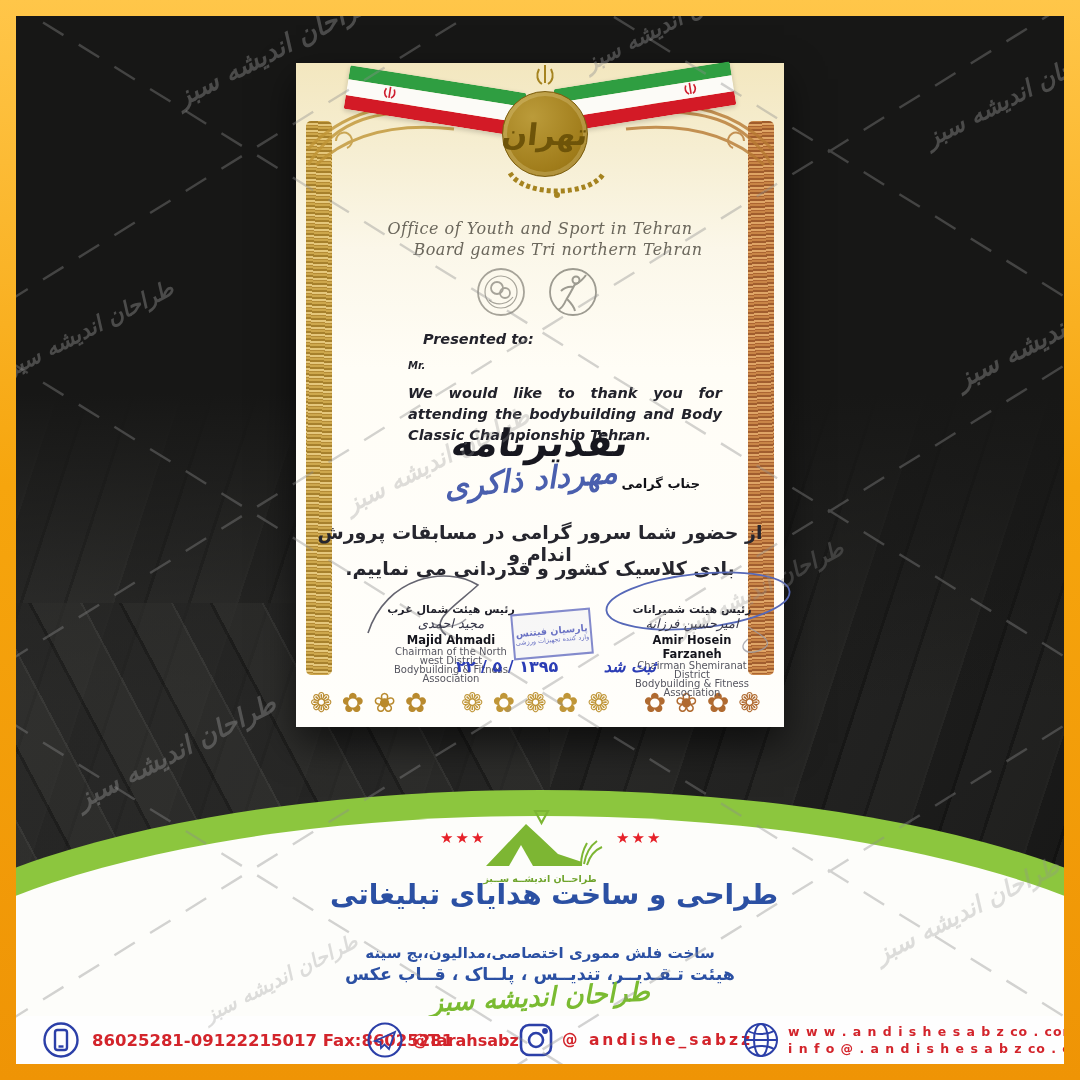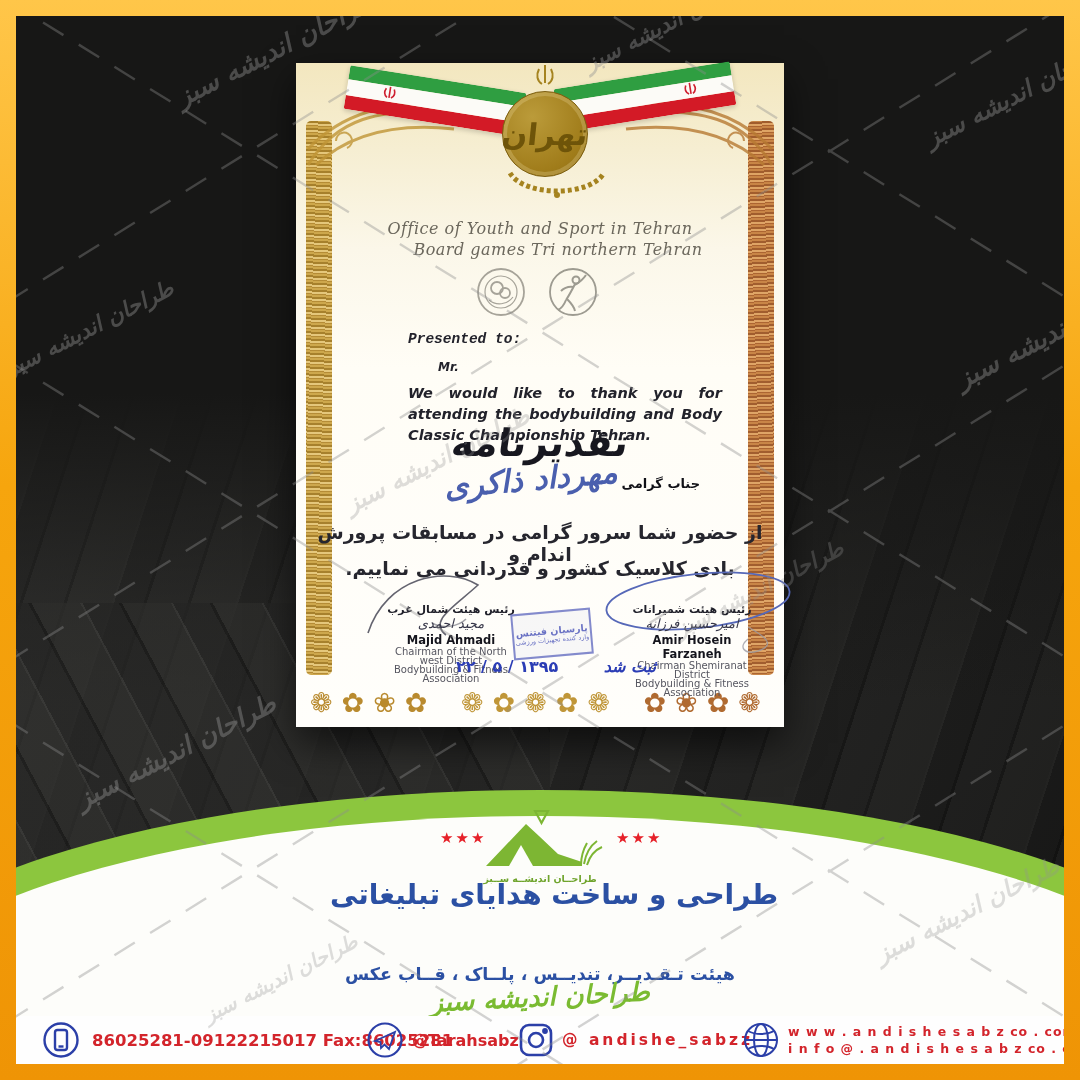--- a/index.html
+++ b/index.html
@@ -50,22 +50,22 @@
   .emblem .word{font-size:30px;font-weight:bold;color:#6e5409;transform:skewX(-6deg);direction:rtl;}
 
   .org{position:absolute;left:0;right:0;text-align:center;color:#6b675c;
     font-family:"DejaVu Serif",serif;font-style:italic;font-size:16px;letter-spacing:.5px;}
   .org1{top:156px;} .org2{top:177px;padding-left:36px;}
 
   .seal{position:absolute;width:50px;height:50px;opacity:.85;}
   .seal1{left:180px;top:204px;} .seal2{left:252px;top:204px;}
 
   .en{font-weight:bold;font-style:italic;color:#22222b;}
-  .presented{position:absolute;left:112px;top:268px;font-size:14.5px;font-family:Liberation Mono, monospace;}
-  .mr{position:absolute;left:112px;top:297px;font-size:12px;margin-left:30px;}
+  .presented{position:absolute;left:127px;top:268px;font-size:14.5px;}
+  .mr{position:absolute;left:112px;top:297px;font-size:10px;}
   .body-en{position:absolute;left:112px;top:320px;width:314px;font-size:14.5px;
     line-height:21px;text-align:justify;}
 
   .title-fa{position:absolute;left:0;right:0;top:358px;text-align:center;direction:rtl;
     font-size:38px;font-weight:bold;color:#17171f;transform:skewX(-8deg);}
   .name-row{position:absolute;right:84px;top:398px;direction:rtl;display:flex;
     align-items:flex-end;gap:4px;}
   .honorific{font-size:13px;font-weight:bold;color:#101016;padding-bottom:6px;}
   .recipient{font-size:31px;color:#4a5fae;font-style:italic;font-weight:bold;
     transform:rotate(-5deg);letter-spacing:3px;font-family:"DejaVu Serif",serif;}
@@ -308,20 +308,21 @@
           <path d="M109,55 C112,45 117,40 124,37"></path>
           <path d="M103,55 C103,46 105,40 109,33"></path>
         </g>
       </g>
     </svg>
     <div class="promo-el logo-caption">طراحــان اندیشــه ســبز</div>
     <div class="promo-el stars stars-left">★★★</div>
     <div class="promo-el stars stars-right">★★★</div>
 
     <div class="promo-el promo-center headline1">طراحی و ساخت هدایای تبلیغاتی</div>
+    <div class="promo-el promo-center services1">ساخت فلش مموری اختصاصی،مدالیون،بج سینه</div>
     <div class="promo-el promo-center services2">هیئت تـقـدیــر، تندیــس ، پلــاک ، قــاب عکس</div>
     <div class="promo-el promo-signature">طراحان اندیشه سبز</div>
     <svg class="promo-el sig-swoosh" viewBox="0 0 130 12">
       <path d="M4,8 C40,0 92,2 126,8" fill="none" stroke="#7abb31" stroke-width="2"></path>
     </svg>
 
     <div class="contact">
       <svg class="c-el c-phone-icon" width="38" height="38" viewBox="0 0 38 38">
         <g fill="none" stroke="#2b3fa8" stroke-width="2.4">
           <circle cx="19" cy="19" r="16.5"></circle>

